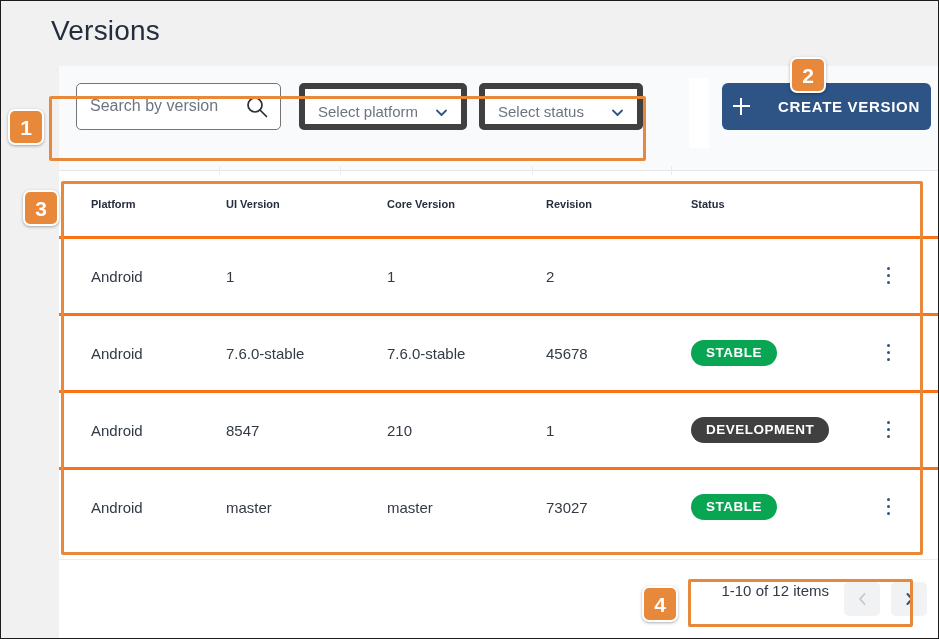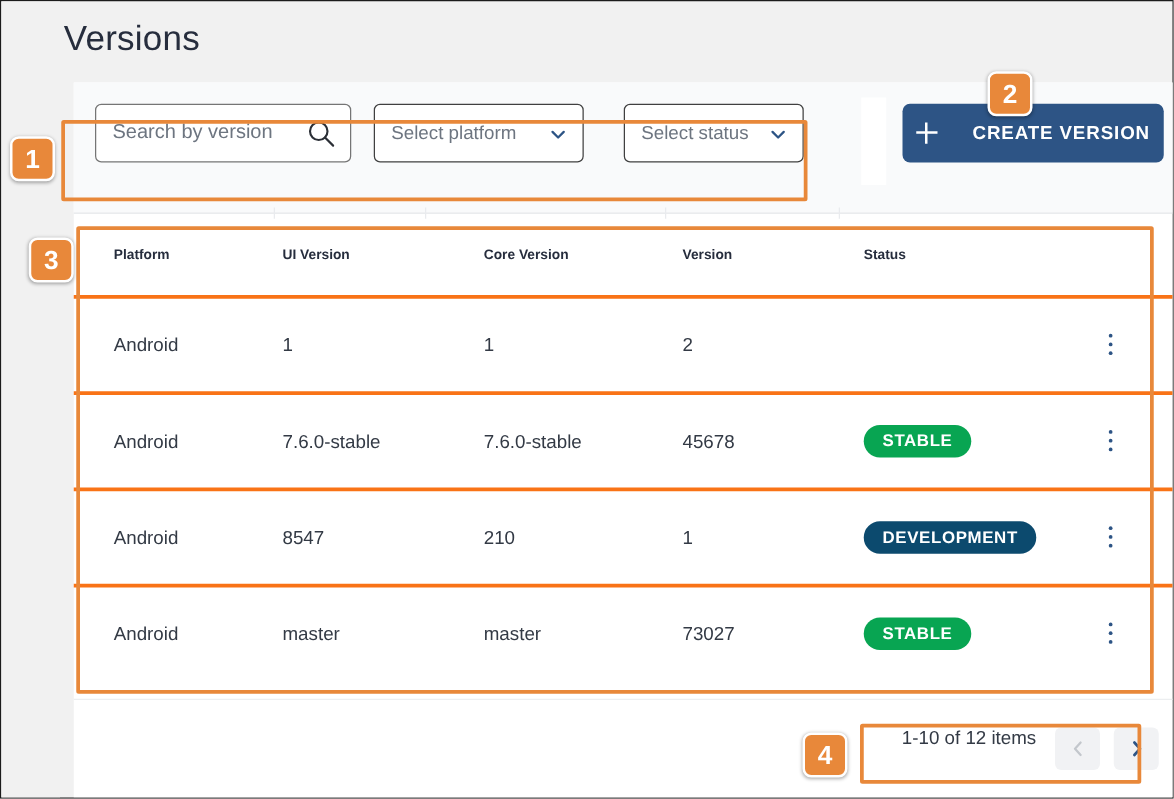--- a/index.html
+++ b/index.html
@@ -107,25 +107,25 @@
     width: 22px;
     height: 22px;
   }
 
   
   .select-field {
     position: absolute;
     top: 17px;
     height: 47px;
     background: #ffffff;
-    border: 1px solid #404040;
+    border: 6px solid #404040;
     border-radius: 5px;
   }
   .select-platform { left: 240px; width: 168px; }
-  .select-status   { left: 440px; width: 144px; }
+  .select-status   { left: 420px; width: 164px; }
 
   .select-field .ph {
     position: absolute;
     left: 13px;
     top: 14px;
     font-size: 15px;
     color: #6d7580;
     white-space: nowrap;
   }
   .chevron-down {
@@ -221,21 +221,21 @@
     border-radius: 13px;
     color: #ffffff;
     font-size: 13.5px;
     font-weight: 700;
     letter-spacing: 0.5px;
     padding: 6px 15px 7px 15px;
     line-height: 1;
   }
   .badge-deprecated  { background: #c0484c; }
   .badge-stable      { background: #08a552; }
-  .badge-development { background: #0c4a6e; }
+  .badge-development { background: #404040; }
 
   .kebab-icon {
     width: 4px; height: 18px;
     position: relative;
     cursor: pointer;
   }
   .kebab-icon span {
     position: absolute;
     left: 0;
     width: 3.2px; height: 3.2px;
@@ -365,21 +365,21 @@
     <div class="tick" style="left:281px"></div>
     <div class="tick" style="left:473px"></div>
     <div class="tick" style="left:612px"></div>
 
     <div class="table">
 
       <div class="trow thead-row">
         <div class="cell c-platform">Platform</div>
         <div class="cell c-ui">UI Version</div>
         <div class="cell c-core">Core Version</div>
-        <div class="cell c-rev">Version</div>
+        <div class="cell c-rev">Revision</div>
         <div class="cell c-status">Status</div>
       </div>
 
       <div class="trow tbody-row">
         <div class="cell c-platform">Android</div>
         <div class="cell c-ui">1</div>
         <div class="cell c-core">1</div>
         <div class="cell c-rev">2</div>
         <div class="c-menu kebab-icon">
             <span></span>

